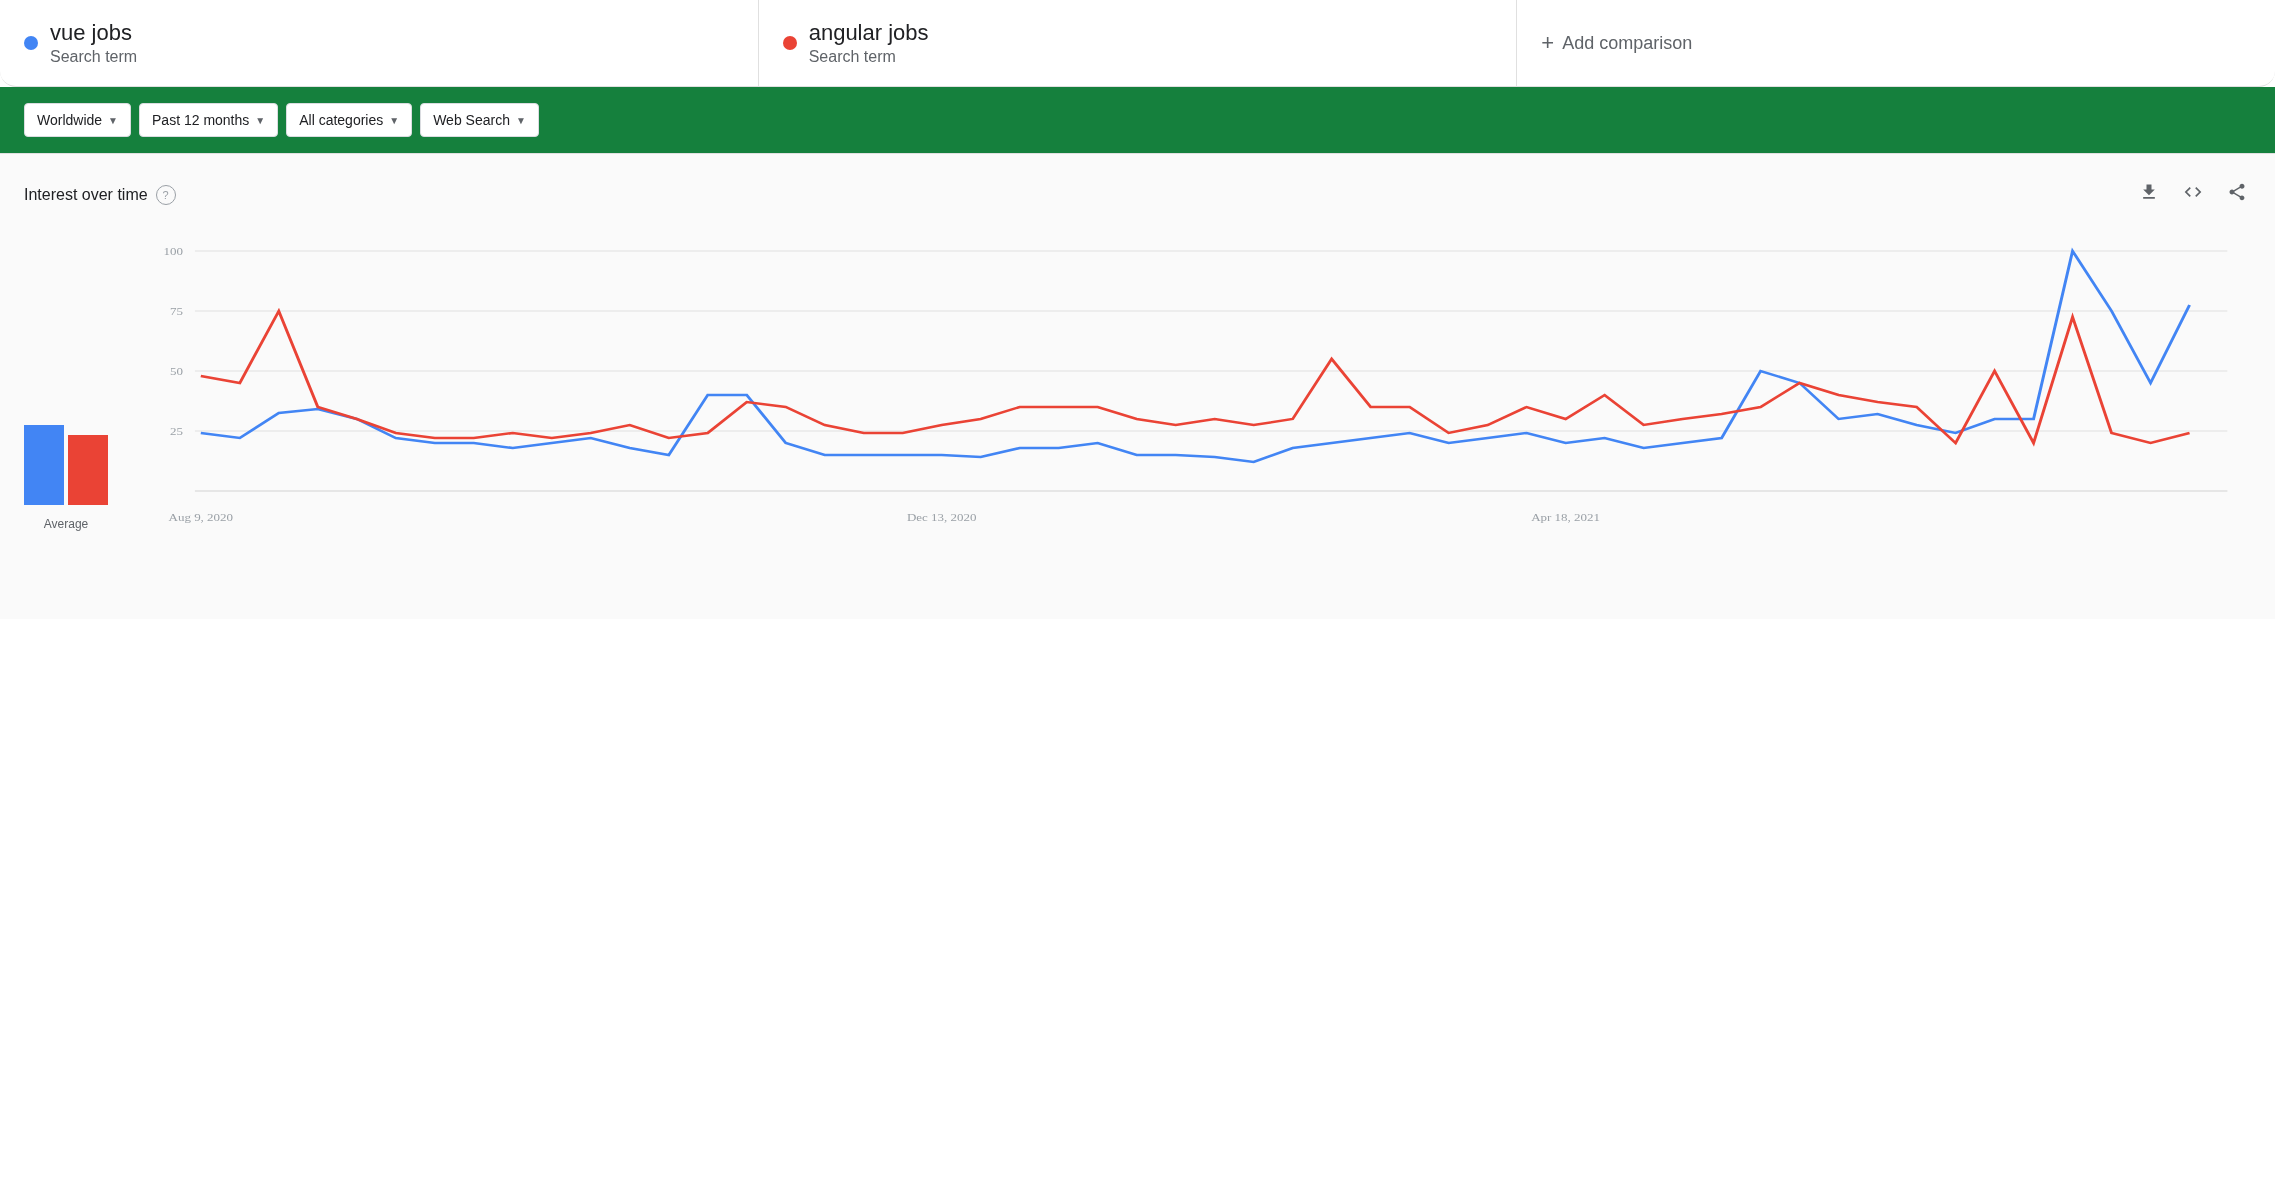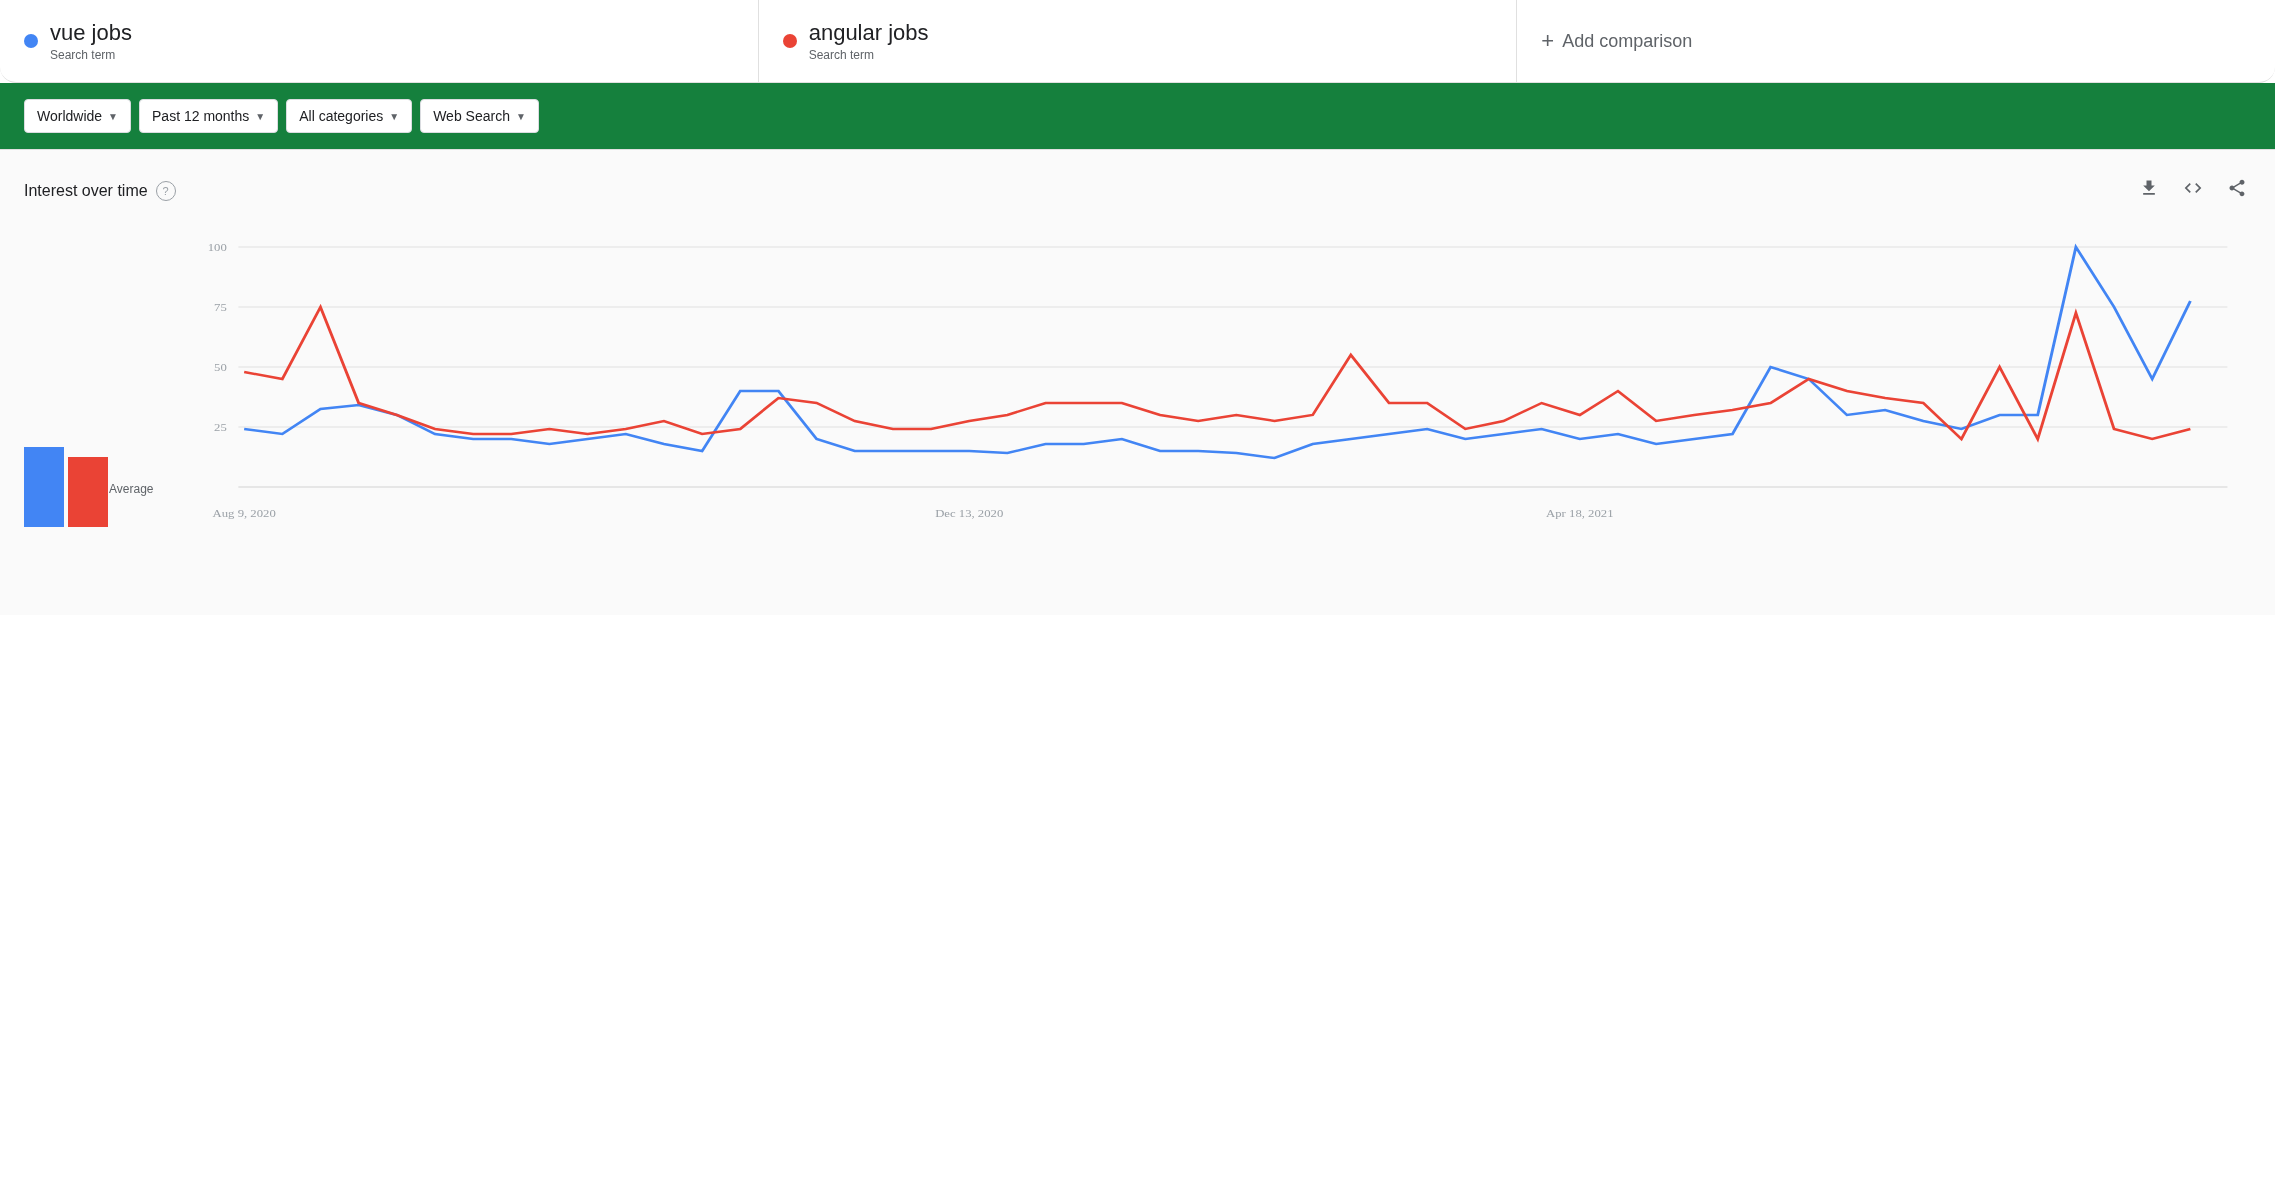--- a/index.html
+++ b/index.html
@@ -25,21 +25,21 @@
       width: 14px; height: 14px;
       border-radius: 50%;
       flex-shrink: 0;
     }
     .search-term-text .term-name {
       font-size: 22px;
       font-weight: 400;
       color: #202124;
     }
     .search-term-text .term-label {
-      font-size: 12px;
+      font-size: 16px;
       color: #5f6368;
       margin-top: 2px;
     }
     .add-comparison {
       flex: 1;
       padding: 20px 24px;
       display: flex;
       align-items: center;
       gap: 8px;
       color: #5f6368;
@@ -117,22 +117,23 @@
 
     
     .chart-container {
       display: flex;
       align-items: flex-end;
       gap: 16px;
       padding: 0 0 40px 0;
     }
     .chart-legend-left {
       display: flex;
-      align-items: center;
-      gap: 1px;
+      flex-direction: column;
+      align-items: center;
+      gap: 8px;
       flex-shrink: 0;
       padding-bottom: 24px;
     }
     .legend-bars {
       display: flex;
       align-items: flex-end;
       gap: 4px;
     }
     .legend-bar-blue {
       width: 40px;

